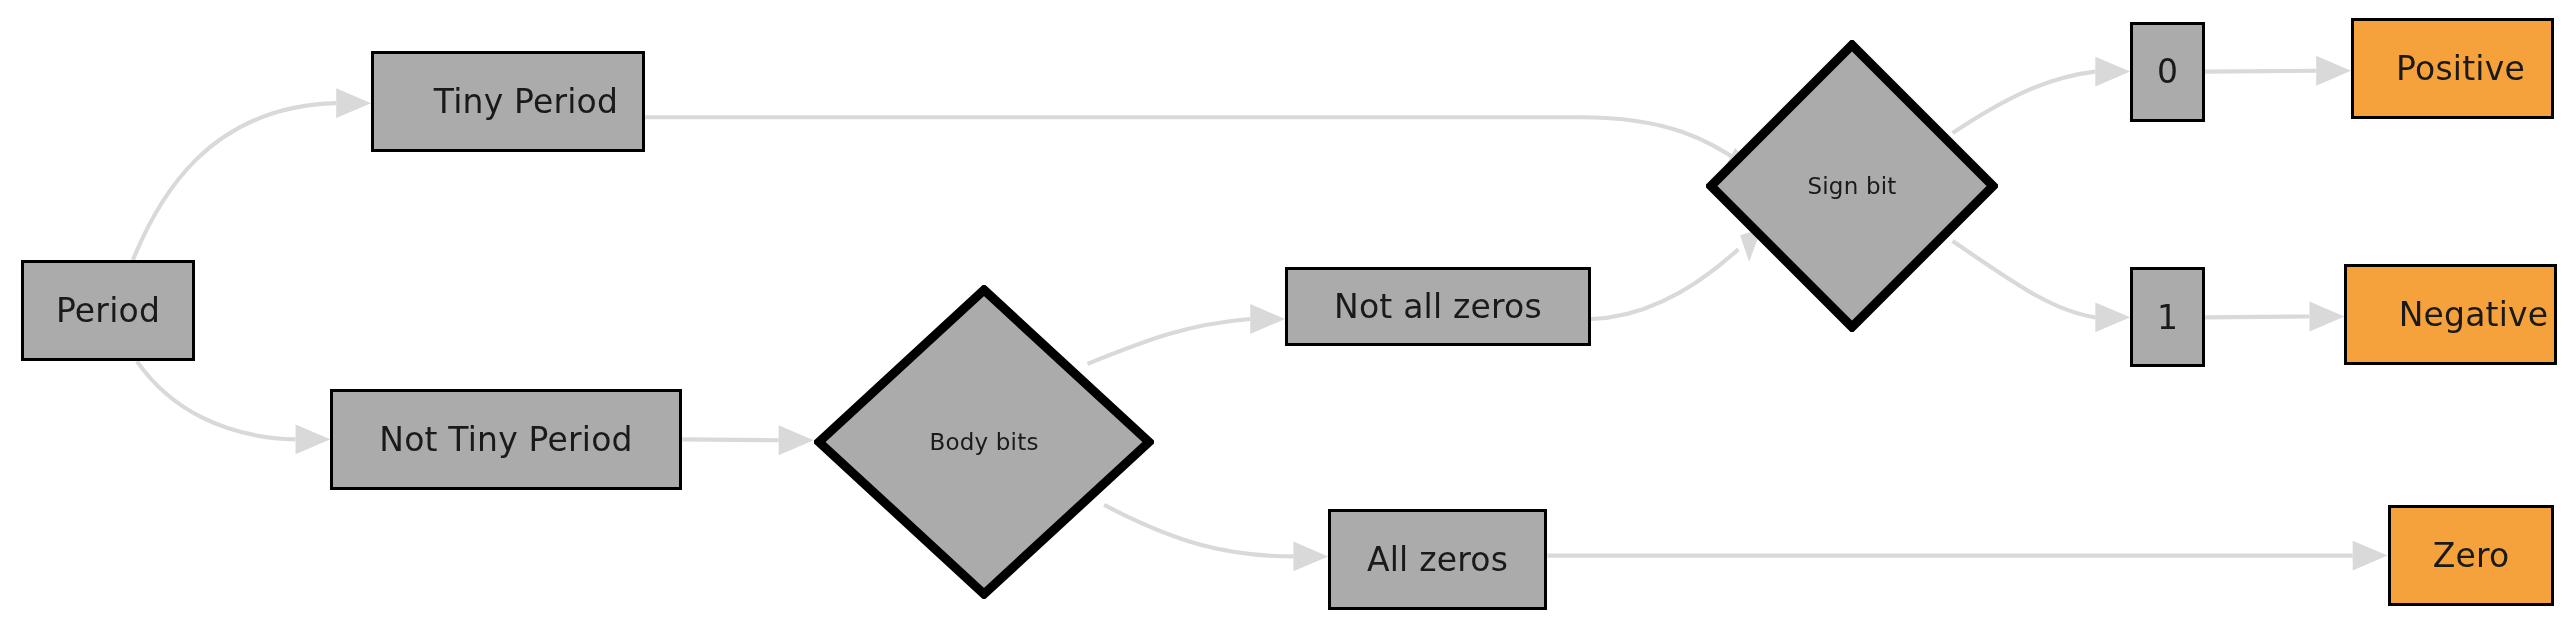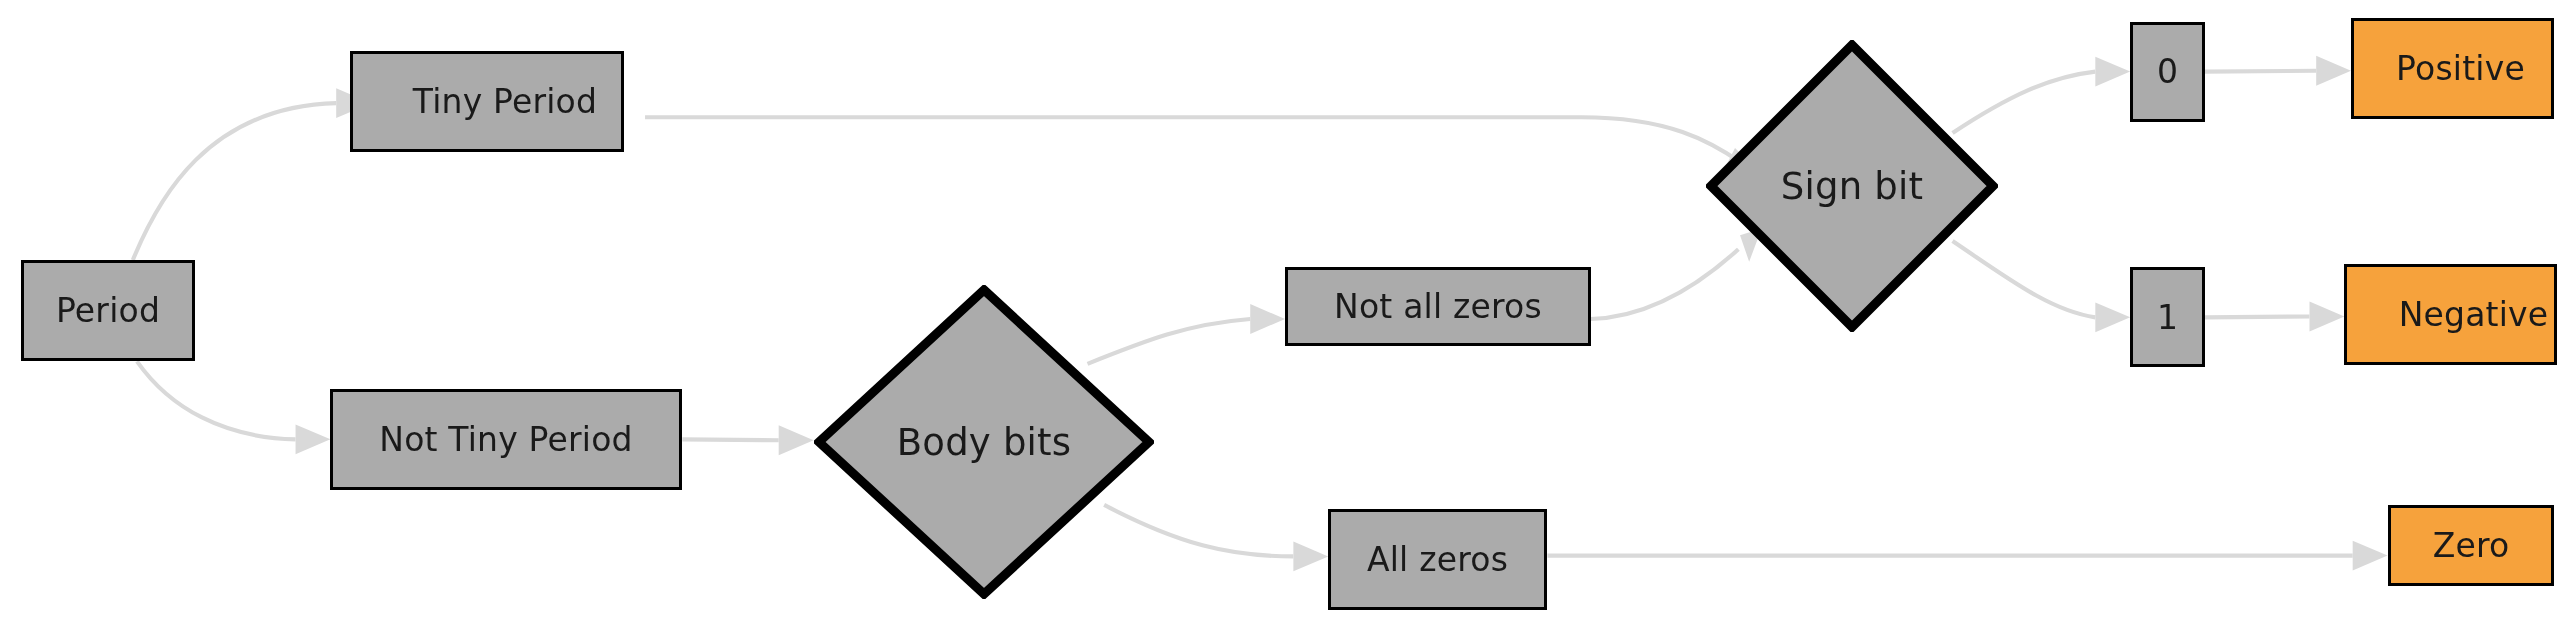--- a/index.html
+++ b/index.html
@@ -55,21 +55,21 @@
   .node-diamond .diamond-shape {
     position: absolute;
     left: 0;
     top: 0;
     width: 100%;
     height: 100%;
   }
   .node-diamond .diamond-label {
     position: relative;
     z-index: 1;
-    font-size: 37px;
+    font-size: 23px;
     color: #1a1a1a;
     white-space: nowrap;
     line-height: 1;
     letter-spacing: 0.2px;
   }
   .edge-path {
     fill: none;
     stroke: #D9D9D9;
     stroke-width: 5;
     stroke-linecap: butt;
@@ -144,21 +144,21 @@
     <g>
       <path class="edge-path" d="M 1864,669 L 2834,669"></path>
       <polygon class="edge-head" points="2834,651 2876,669 2834,687"></polygon>
     </g>
   </svg>
 
   <div class="node node-rect" style="left:21px; top:260px; width:174px; height:101px;">
     <span>Period</span>
   </div>
 
-  <div class="node node-rect" style="left:350px; top:51px; width:274px; height:101px;padding-left:36px;">
+  <div class="node node-rect" style="left:371px; top:51px; width:274px; height:101px;padding-left:36px;">
     <span>Tiny Period</span>
   </div>
 
   <div class="node node-rect" style="left:330px; top:389px; width:352px; height:101px;">
     <span>Not Tiny Period</span>
   </div>
 
   <div class="node node-diamond" style="left:814px; top:285px; width:340px; height:314px;">
     <svg class="diamond-shape" viewBox="0 0 410 378" preserveAspectRatio="none">
       <polygon points="205,6 404,189 205,372 6,189" fill="#ABABAB" stroke="#000000" stroke-width="11"></polygon>
@@ -190,18 +190,18 @@
   </div>
 
   <div class="node node-rect terminal" style="left:2351px; top:18px; width:203px; height:101px;padding-left:16px;">
     <span>Positive</span>
   </div>
 
   <div class="node node-rect terminal" style="left:2344px; top:264px; width:213px; height:101px;padding-left:46px;">
     <span>Negative</span>
   </div>
 
-  <div class="node node-rect terminal" style="left:2388px; top:505px; width:166px; height:81px;">
+  <div class="node node-rect terminal" style="left:2388px; top:505px; width:166px; height:101px;">
     <span>Zero</span>
   </div>
 
 </div>
 
 
 </body></html>

